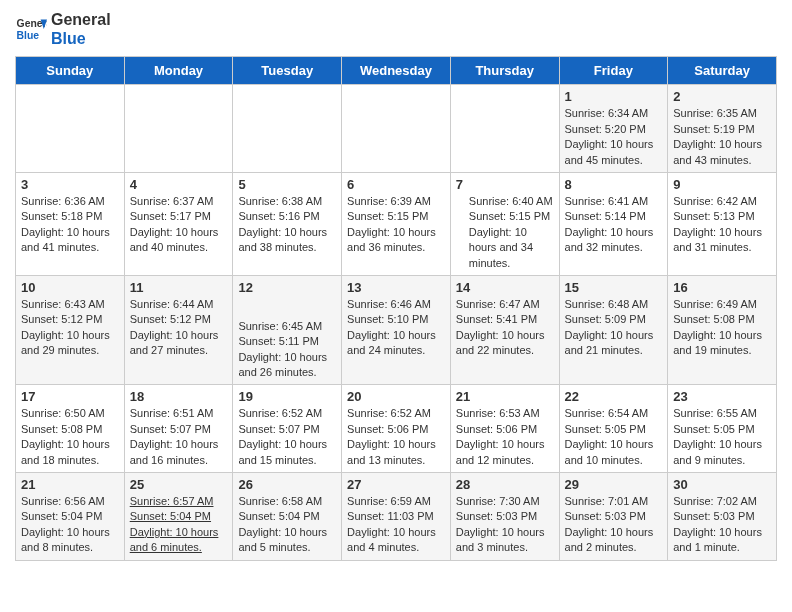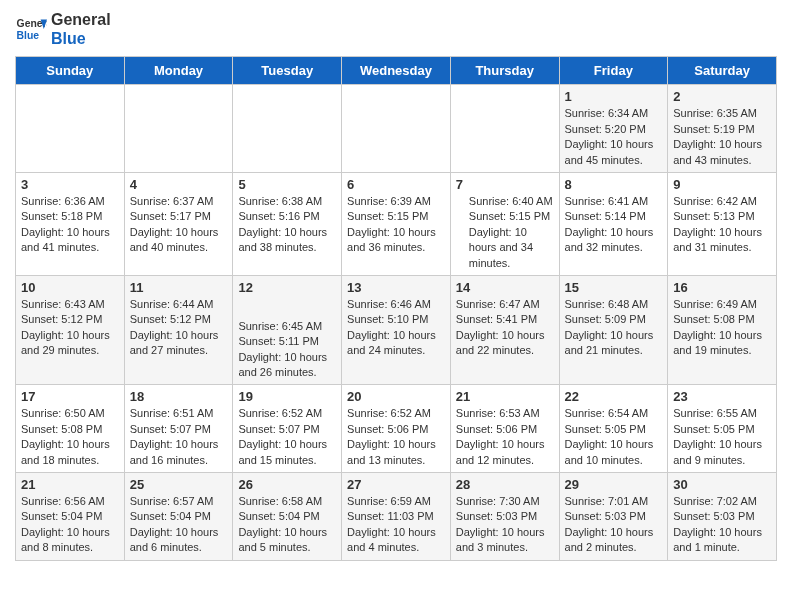--- a/index.html
+++ b/index.html
@@ -277,21 +277,21 @@
       </tr>
       <tr>
         <td>
           <span class="day-num">21</span>
           <div class="day-info" style="white-space: pre-line;">Sunrise: 6:56 AM
 Sunset: 5:04 PM
 Daylight: 10 hours and 8 minutes.</div>
         </td>
         <td>
           <span class="day-num">25</span>
-          <div class="day-info" style="white-space: pre-line;">Sunrise: 6:57 AM
+          <div class="day-info" style="white-space: pre-line; text-decoration: underline;">Sunrise: 6:57 AM
 Sunset: 5:04 PM
 Daylight: 10 hours and 6 minutes.</div>
         </td>
         <td>
           <span class="day-num">26</span>
           <div class="day-info" style="white-space: pre-line;">Sunrise: 6:58 AM
 Sunset: 5:04 PM
 Daylight: 10 hours and 5 minutes.</div>
         </td>
         <td>

